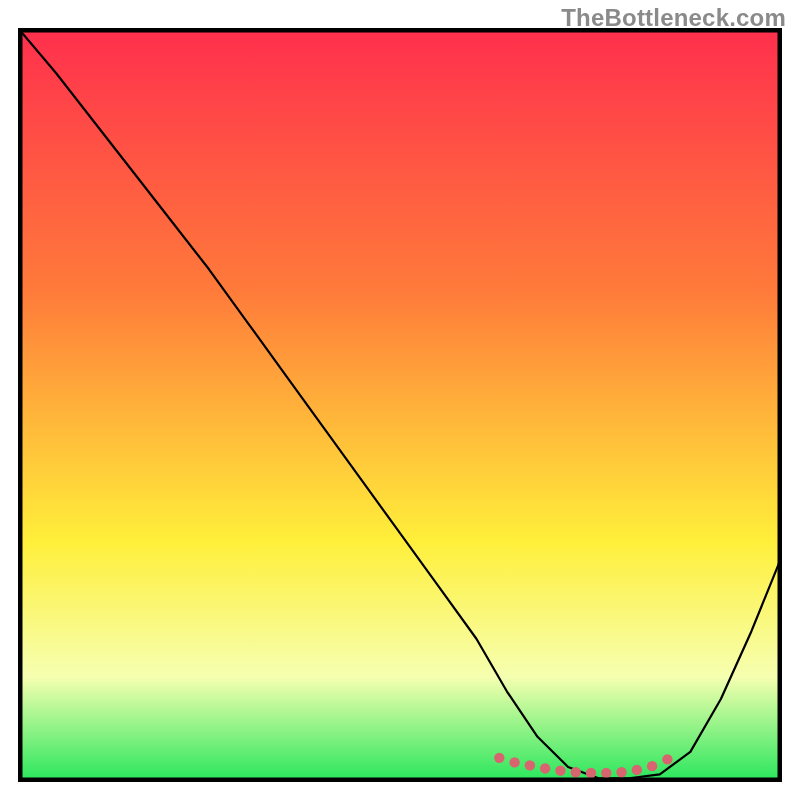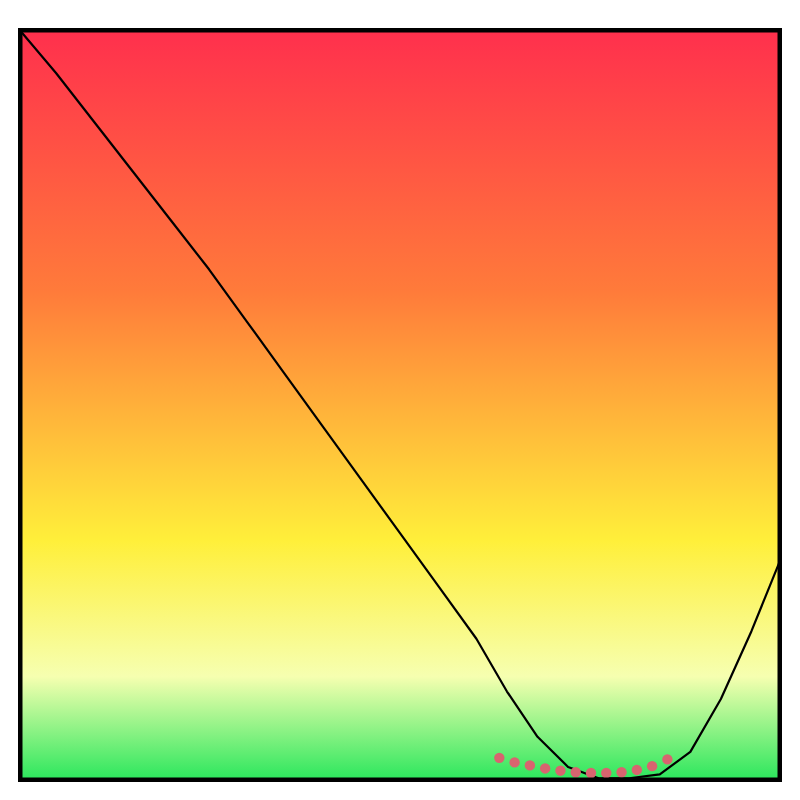--- a/index.html
+++ b/index.html
@@ -21,20 +21,21 @@
     top: 28px;
     width: 764px;
     height: 754px;
   }
   svg.chart { display: block; width: 100%; height: 100%; }
 </style>
 </head>
 <body>
 
 <div class="wrap">
+  <div class="watermark">TheBottleneck.com</div>
   <div class="frame">
     <svg class="chart" viewBox="0 0 764 754" preserveAspectRatio="none">
       <defs>
         <linearGradient id="bg-grad" x1="0" y1="0" x2="0" y2="1">
           <stop id="g0" offset="0%" stop-color="#ff2f4d"></stop>
           <stop id="g1" offset="35%" stop-color="#ff7b3a"></stop>
           <stop id="g2" offset="68%" stop-color="#ffef3a"></stop>
           <stop id="g3" offset="86%" stop-color="#f6ffb0"></stop>
           <stop id="g4" offset="100%" stop-color="#27e65b"></stop>
         </linearGradient>

